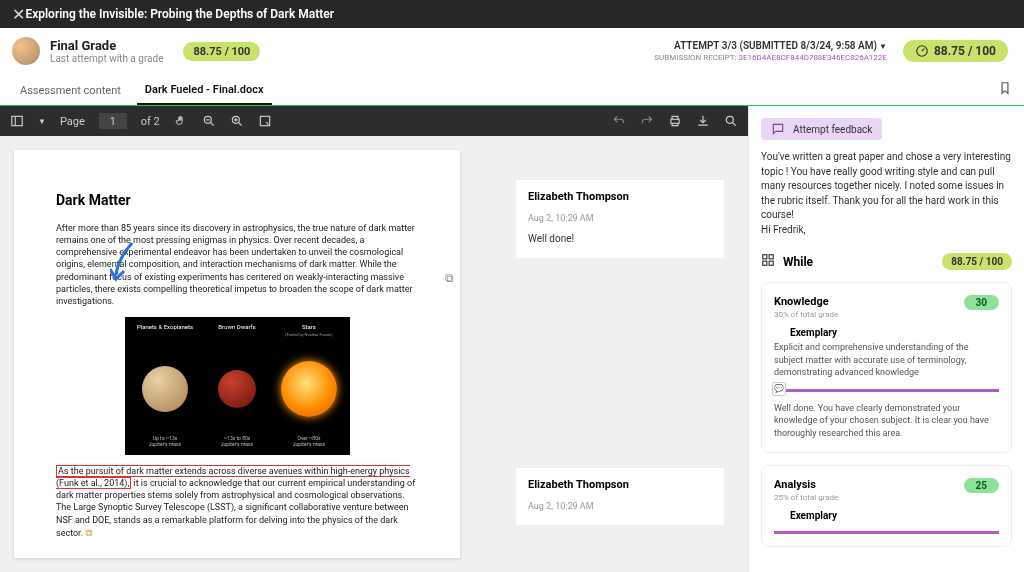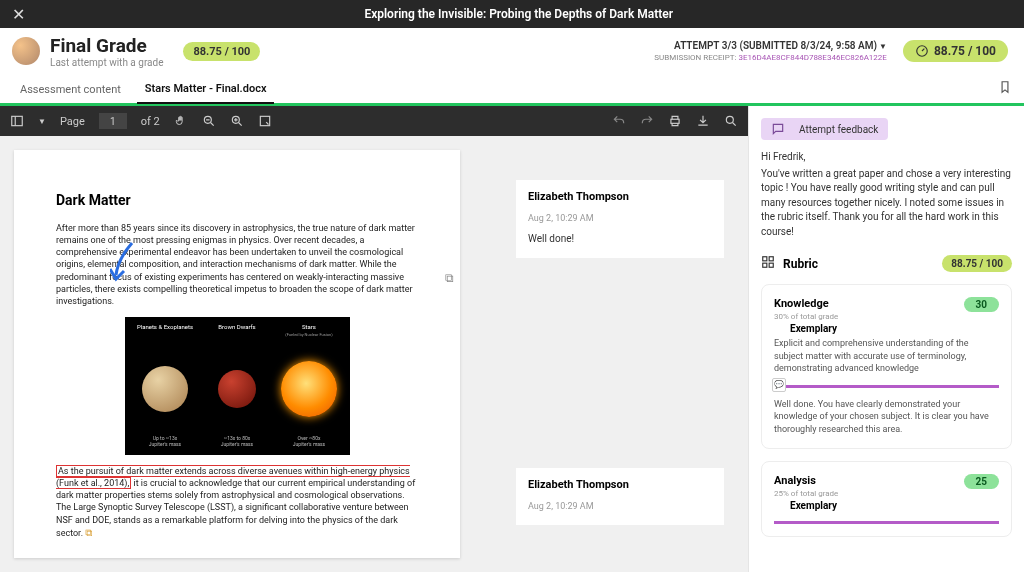--- a/index.html
+++ b/index.html
@@ -1,34 +1,34 @@
 <!DOCTYPE html>
 <html><head>
 <meta charset="utf-8">
 <style>
 * { margin: 0; padding: 0; box-sizing: border-box; font-family: -apple-system, BlinkMacSystemFont, "Segoe UI", Roboto, sans-serif; }
 body { background: #f7f7f7; width: 1024px; height: 572px; overflow: hidden; }
 
 .top-bar { background: #272727; color: #fff; height: 28px; display: flex; align-items: center; padding: 0 12px; }
 .top-bar .close { font-size: 16px; cursor: pointer; color: #ddd; }
-.top-title { flex: 1; text-align: center; font-size: 12px; font-weight: 600; }
+.top-title { flex: 1; text-align: left; font-size: 12px; font-weight: 600; }
 
 .header { background: #fff; height: 46px; display: flex; align-items: center; padding: 0 16px 0 12px; }
 .avatar { width: 28px; height: 28px; border-radius: 50%; background: radial-gradient(circle at 30% 30%, #f4c28a, #b0876a); margin-right: 10px; }
-.hdr-left .title { font-size: 19px; font-weight: 700; color: #222; }
+.hdr-left .title { font-size: 13px; font-weight: 700; color: #222; }
 .hdr-left .sub { font-size: 10px; color: #888; }
 .pill { background: #c8e26c; color: #333; font-size: 11px; font-weight: 700; padding: 3px 10px; border-radius: 11px; margin-left: 20px; }
 .pill.big { font-size: 12px; padding: 4px 12px; display: flex; align-items: center; gap: 5px; }
 .hdr-right { margin-left: auto; text-align: right; }
 .attempt { font-size: 10px; font-weight: 600; color: #333; }
 .chev { font-size: 8px; margin-left: 2px; }
 .receipt { font-size: 8px; color: #888; margin-top: 2px; }
 .receipt-id { color: #a855b5; }
 
-.tabs-bar { background: #fff; height: 32px; display: flex; align-items: center; padding: 0 12px; border-bottom: 3px solid #22c55e; }
+.tabs-bar { background: #fff; height: 32px; display: flex; align-items: center; padding: 0 12px; border-bottom: 1px solid #22c55e; }
 .tab { font-size: 11px; color: #666; padding: 8px 8px 7px; cursor: pointer; margin-right: 8px; }
 .tab.active { color: #111; font-weight: 600; border-bottom: 2px solid #111; }
 .tabs-bar .spacer { flex: 1; }
 .doc-action { color: #555; font-size: 13px; cursor: pointer; }
 
 .body-area { display: flex; height: calc(572px - 28px - 46px - 32px); }
 .left { flex: 1; display: flex; flex-direction: column; position: relative; }
 .viewer-bar { background: #2d2d2d; color: #ccc; height: 30px; display: flex; align-items: center; padding: 0 10px; gap: 14px; font-size: 11px; }
 .viewer-bar .vb-icon { cursor: pointer; display:inline-flex; }
 .viewer-bar .page-label { font-size: 11px; }
@@ -53,32 +53,32 @@
 .p2 .red-box { border: 1px solid #d33; padding: 0 1px; margin-top: 37px; }
 .p2 .hl-ico { color: #d89c2e; font-size: 10px; }
 
 .comments-col { position: absolute; left: 516px; top: 44px; width: 208px; display: flex; flex-direction: column; gap: 210px; }
 .comment-card { background: #fff; padding: 10px 12px 14px; }
 .comment-card .cname { font-size: 11px; font-weight: 700; }
 .comment-card .ctime { font-size: 9px; color: #999; margin-top: 10px; }
 .comment-card .cbody { font-size: 10px; color: #333; margin-top: 10px; }
 
 .right-panel { width: 276px; border-left: 1px solid #e5e5e5; background: #fff; padding: 12px 12px 0; overflow: hidden; }
-.fb-chip { background: #e9d5f5; color: #333; font-size: 10px; padding: 4px 10px; border-radius: 4px; display: inline-flex; align-items: center; gap: 14px; }
+.fb-chip { background: #e9d5f5; color: #333; font-size: 10px; padding: 4px 10px; border-radius: 4px; display: inline-flex; align-items: center; gap: 8px; }
 .fb-text { font-size: 10px; color: #333; line-height: 1.45; margin-top: 10px; }
 .rubric-hdr { display: flex; align-items: center; margin-top: 16px; }
 .rub-icon { font-size: 12px; color: #333; margin-right: 8px; }
 .rub-title { font-size: 12px; font-weight: 700; }
 .rub-score { margin-left: auto; background: #c8e26c; color: #333; font-size: 10px; font-weight: 700; padding: 3px 9px; border-radius: 10px; }
 .rub-card { border: 1px solid #ededed; border-radius: 8px; padding: 12px; margin-top: 12px; }
 .rub-top { display: flex; align-items: flex-start; }
 .rub-name { font-size: 11px; font-weight: 700; }
 .rub-pct { font-size: 8px; color: #999; margin-top: 2px; }
 .rub-badge { background: #8de29a; color: #0a5a1f; font-size: 10px; font-weight: 700; padding: 2px 12px; border-radius: 10px; margin-left: auto; }
-.rub-lvl { font-size: 10px; font-weight: 700; margin-top: 2px; padding-left: 16px; }
+.rub-lvl { font-size: 10px; font-weight: 700; margin-top: 8px; padding-left: 16px; }
 .rub-desc { font-size: 9px; color: #555; line-height: 1.4; margin-top: 3px; }
 .rub-bar { height: 3px; background: #eee; margin-top: 10px; position: relative; }
 .rub-bar .fill { position: absolute; left: 0; top: 0; height: 100%; width: 100%; background: #b45bc8; }
 .rub-bar .comment-ico { position: absolute; left: -2px; top: -7px; width: 14px; height: 14px; background: #fff; border: 1px solid #ccc; border-radius: 2px; font-size: 8px; display: flex; align-items: center; justify-content: center; color: #666; }
 .rub-note { font-size: 9px; color: #555; line-height: 1.4; margin-top: 10px; }
 
 svg.ico { width: 14px; height: 14px; }
 </style>
 </head>
 <body>
@@ -107,21 +107,21 @@
     <svg class="ico" viewBox="0 0 24 24" fill="none" stroke="#333" stroke-width="2">
         <circle cx="12" cy="12" r="9"></circle>
         <path d="M12 12l4-4"></path>
       </svg>
     <span>88.75 / 100</span>
   </span>
 </div>
 
 <div class="tabs-bar">
   <div class="tab">Assessment content</div>
-  <div class="tab active">Stars Matter - Final.docx</div>
+  <div class="tab active">Dark Fueled - Final.docx</div>
   <div class="spacer"></div>
   <span class="doc-action">
     <svg class="ico" viewBox="0 0 24 24" fill="none" stroke="#555" stroke-width="2">
         <path d="M7 3h10v18l-5-4-5 4z"></path>
       </svg>
   </span>
 </div>
 
 <div class="body-area">
   <div class="left">
@@ -247,34 +247,34 @@
   </div>
 
   <div class="right-panel">
     <span class="fb-chip">
       <svg class="ico" viewBox="0 0 24 24" fill="none" stroke="#7a4a98" stroke-width="2">
           <path d="M4 4h16v12H8l-4 4z"></path>
         </svg>
       <span>Attempt feedback</span>
     </span>
     <div class="fb-text">
+      <div style="margin-top:2px;">You've written a great paper and chose a very interesting topic ! You have really good writing style and can pull many resources together nicely. I noted some issues in the rubric itself. Thank you for all the hard work in this course!</div>
       <div>Hi Fredrik,</div>
-      <div style="margin-top:2px;">You've written a great paper and chose a very interesting topic ! You have really good writing style and can pull many resources together nicely. I noted some issues in the rubric itself. Thank you for all the hard work in this course!</div>
     </div>
 
     <div class="rubric-hdr">
       <span class="rub-icon">
         <svg class="ico" viewBox="0 0 24 24" fill="none" stroke="#333" stroke-width="2">
             <rect x="3" y="3" width="7" height="7"></rect>
             <rect x="14" y="3" width="7" height="7"></rect>
             <rect x="3" y="14" width="7" height="7"></rect>
             <rect x="14" y="14" width="7" height="7"></rect>
           </svg>
       </span>
-      <span class="rub-title">Rubric</span>
+      <span class="rub-title">While</span>
       <span class="rub-score">88.75 / 100</span>
     </div>
 
     <div class="rub-card">
       <div class="rub-top">
         <div>
           <div class="rub-name">Knowledge</div>
           <div class="rub-pct">30% of total grade</div>
         </div>
         <span class="rub-badge">30</span>

